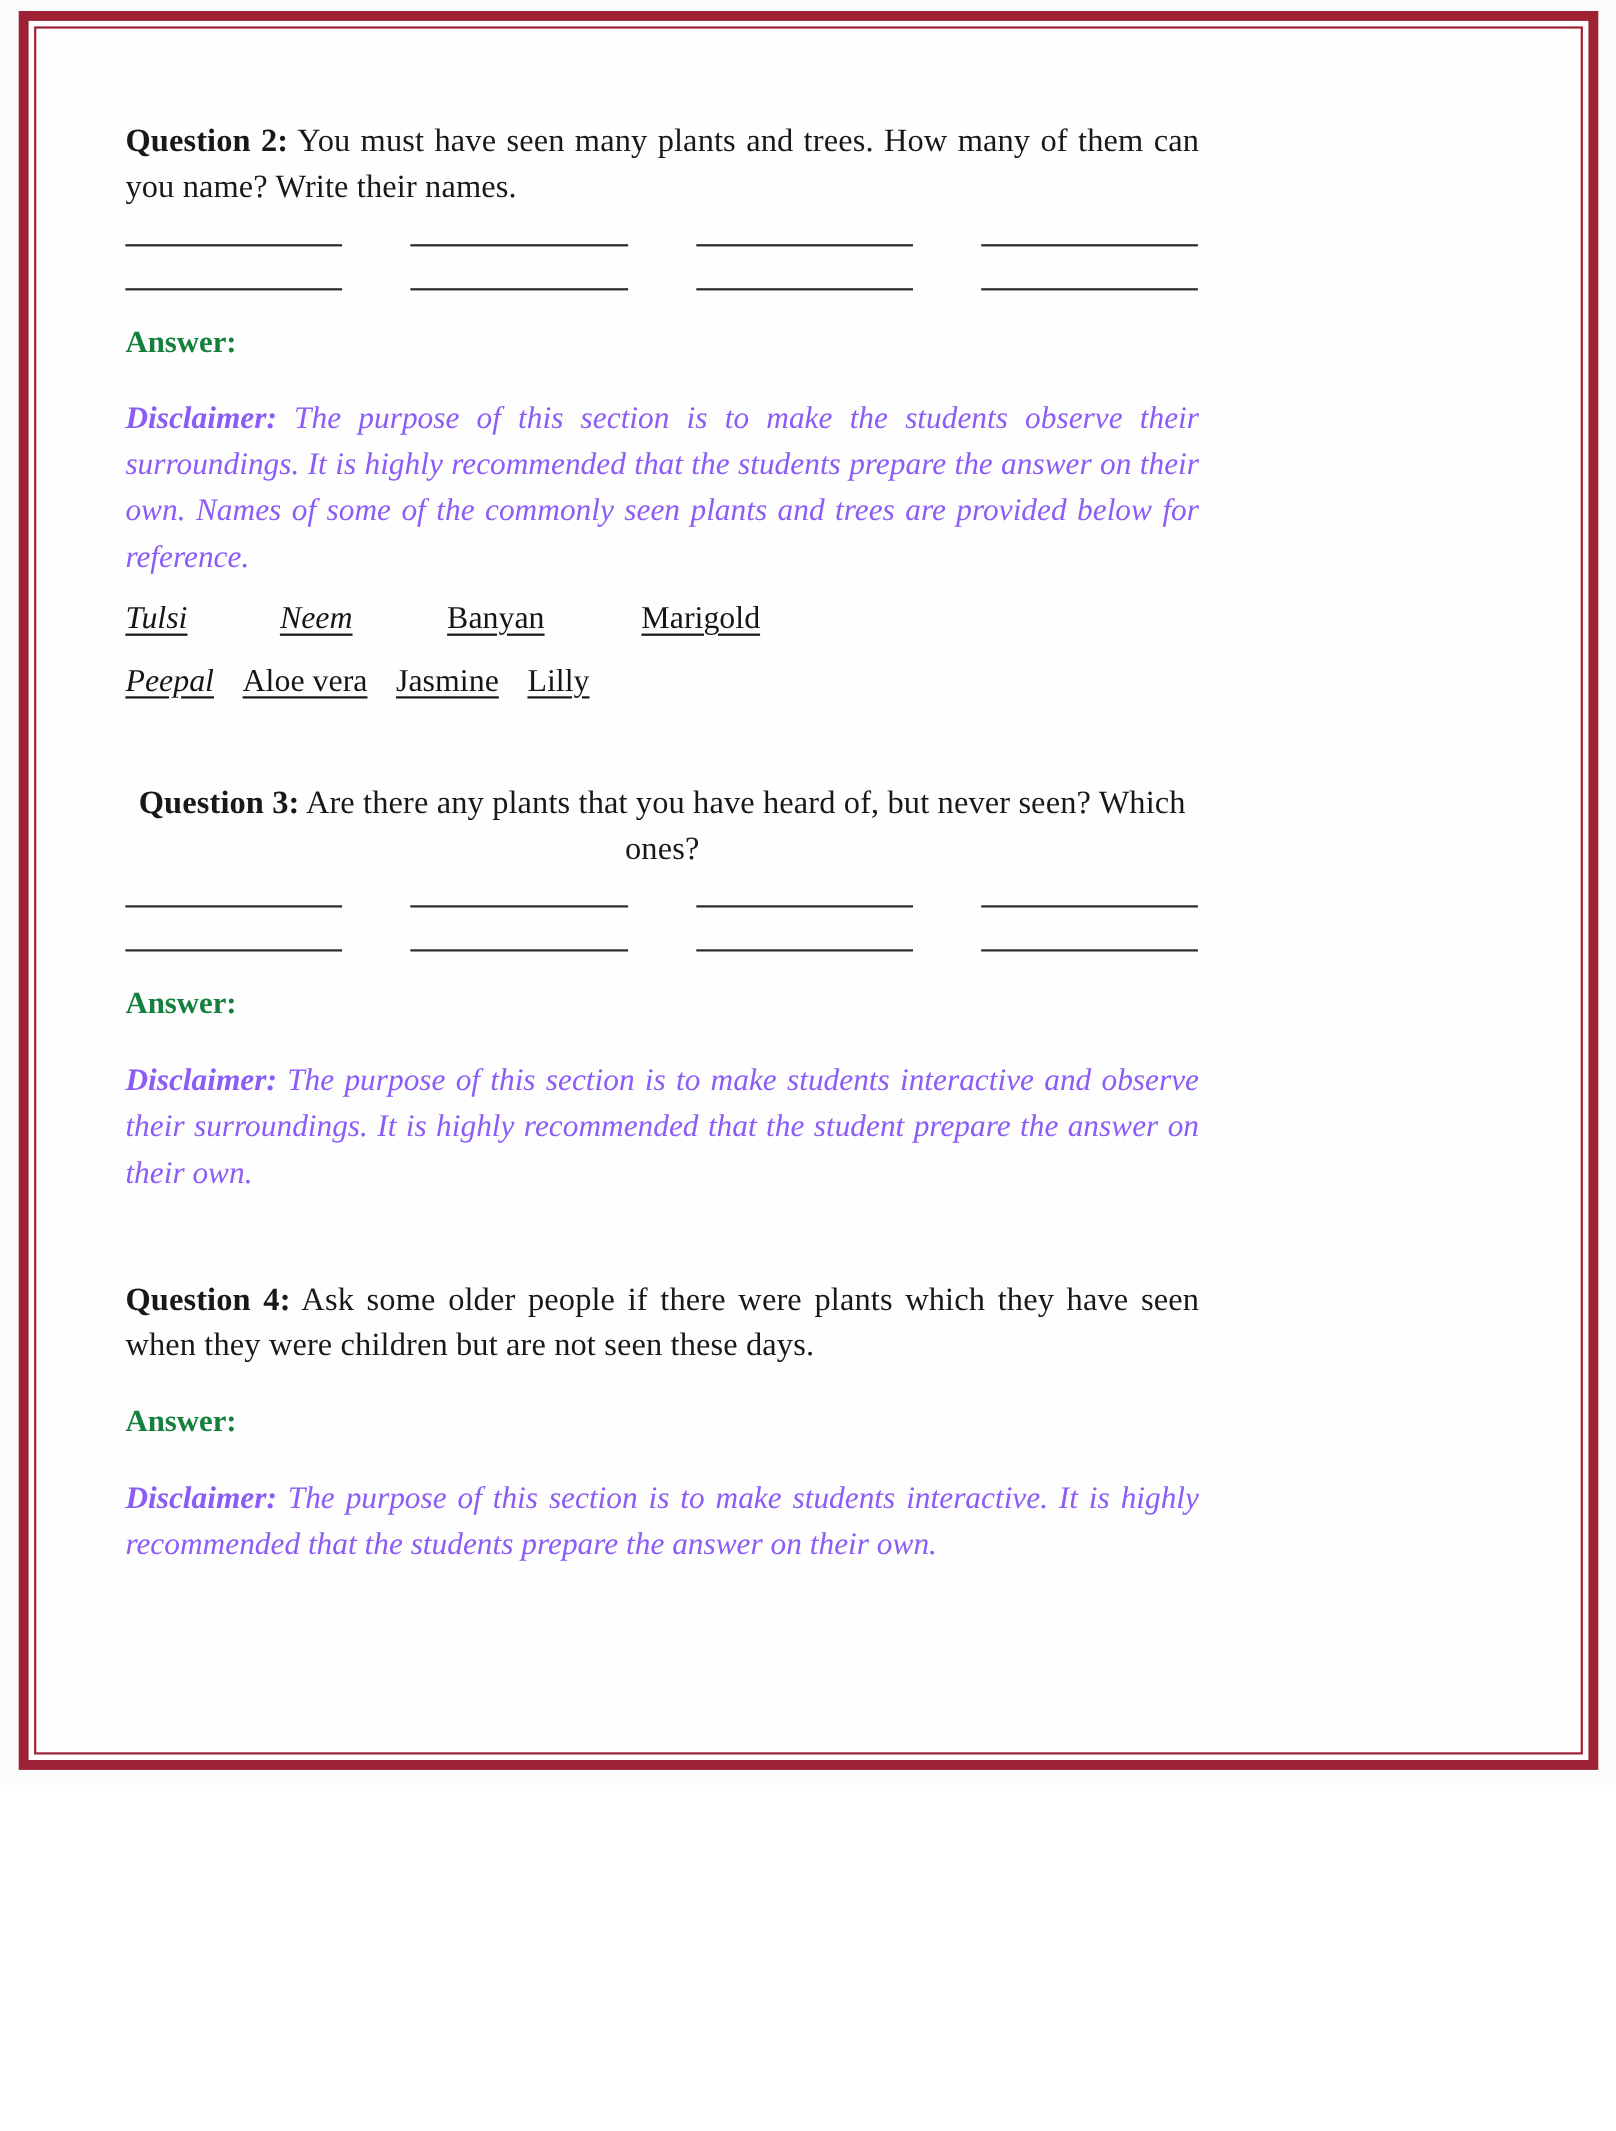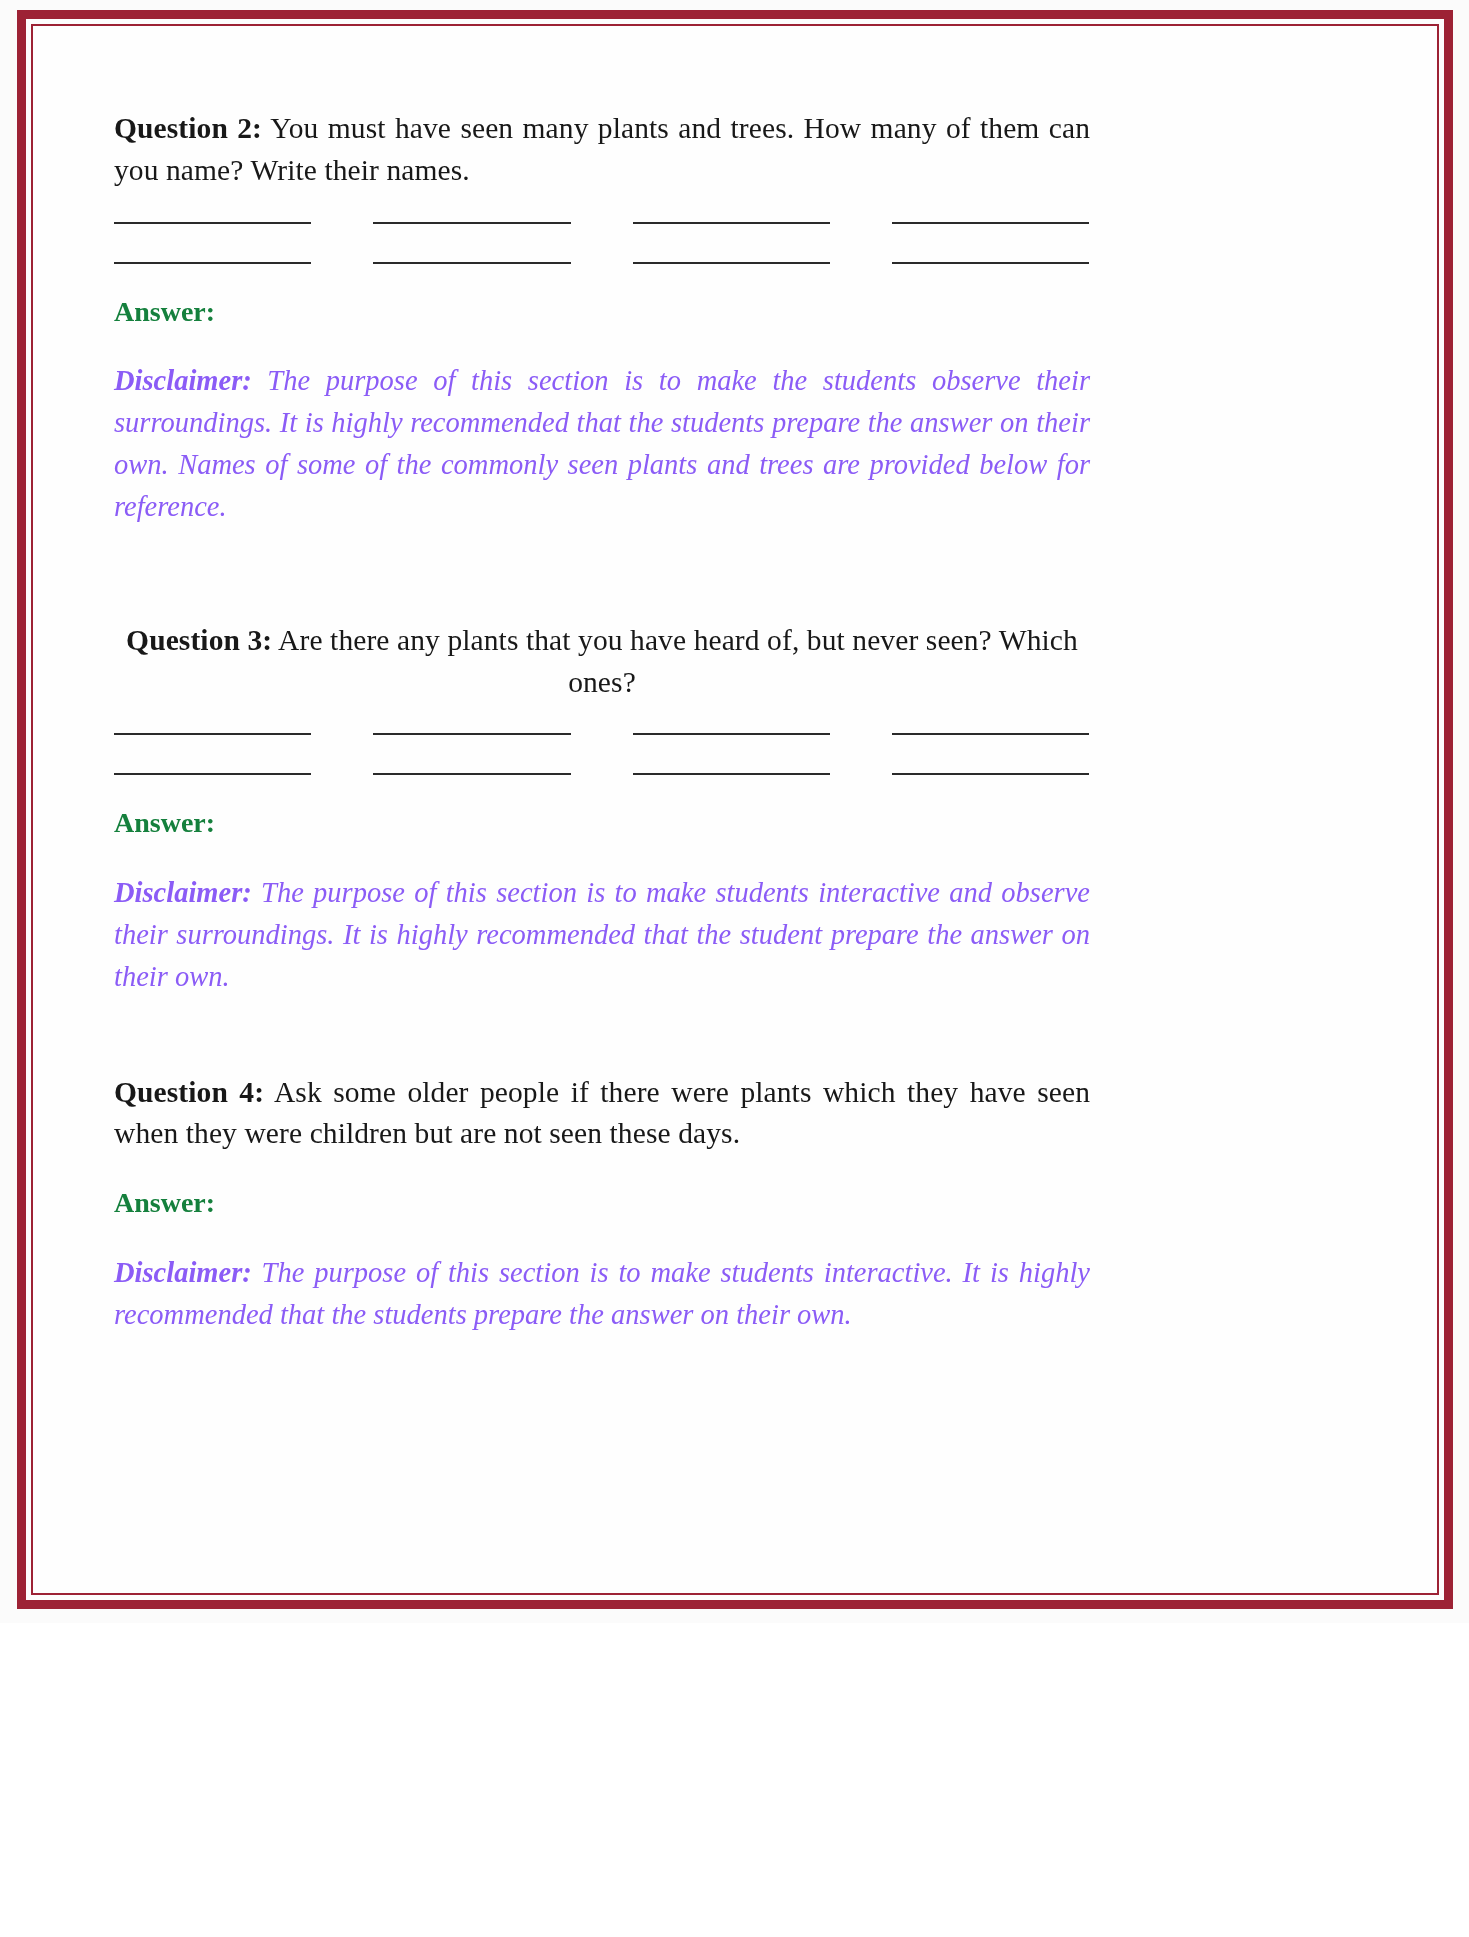--- a/index.html
+++ b/index.html
@@ -149,21 +149,33 @@
       <div class="spacer-md"></div>
 
       <p class="answer-label">Answer:</p>
 
       <div class="spacer-md"></div>
 
       <p class="disclaimer"><span class="dlabel">Disclaimer:</span><span> The purpose of this section is to make the students observe their surroundings. It is highly recommended that the students prepare the answer on their own. Names of some of the commonly seen plants and trees are provided below for reference.</span></p>
 
       <div class="spacer-sm"></div>
 
-
+      <div class="plant-row" style="gap:44px; margin-bottom:24px;">
+        <span class="plant ital">Tulsi</span>
+        <span class="plant ital" style="margin-left:40px;">Neem</span>
+        <span class="plant" style="margin-left:42px;">Banyan</span>
+        <span class="plant" style="margin-left:44px;">Marigold</span>
+      </div>
+
+      <div class="plant-row" style="gap:26px;">
+        <span class="plant ital">Peepal</span>
+        <span class="plant">Aloe vera</span>
+        <span class="plant">Jasmine</span>
+        <span class="plant">Lilly</span>
+      </div>
     </div>
 
     <div class="spacer-lg"></div>
 
     <div class="qblock">
       <p class="qtext nojust"><span class="qlabel">Question 3:</span><span> Are there any plants that you have heard of, but never seen? Which ones?</span></p>
 
       <div class="spacer-md"></div>
 
       <div class="blank-lines">

